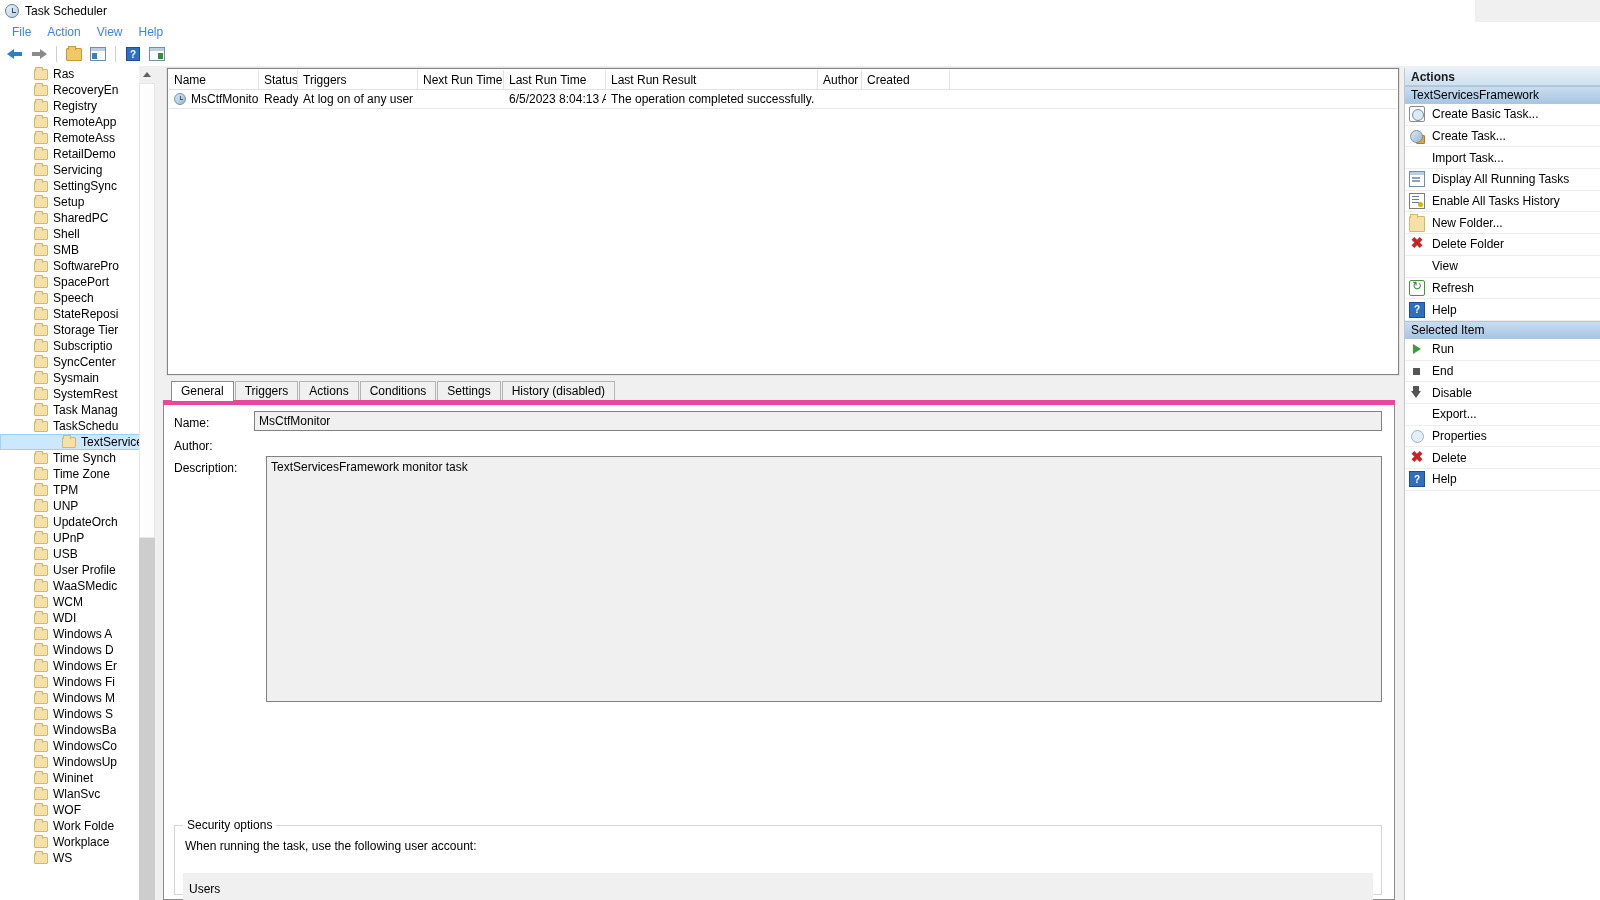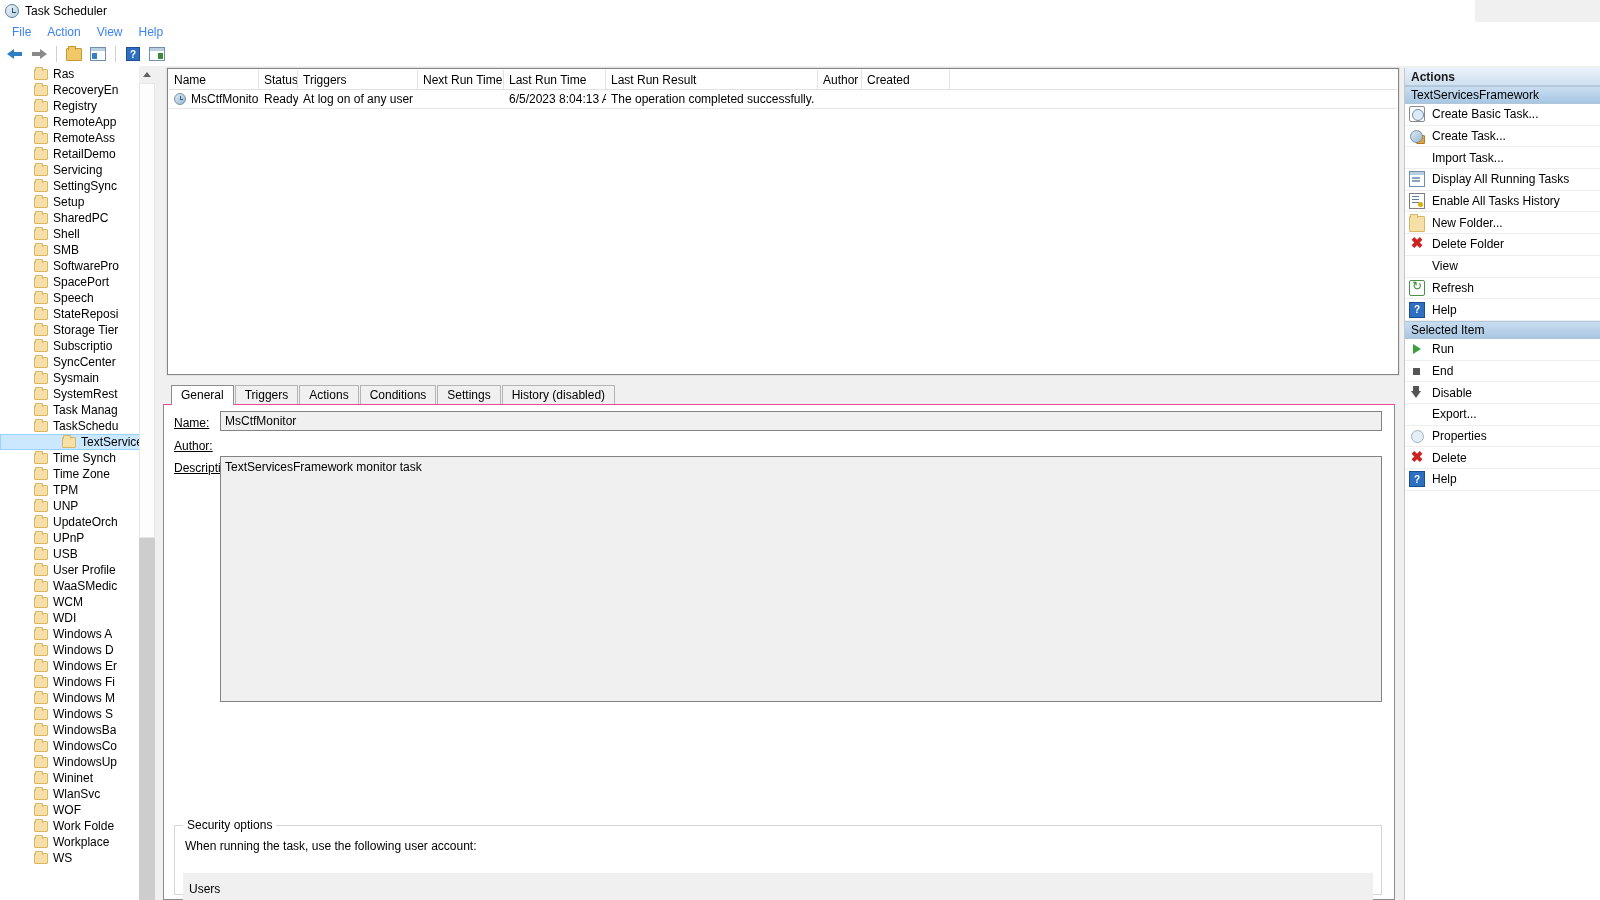--- a/index.html
+++ b/index.html
@@ -86,32 +86,32 @@
   .col-head .ch { font-size:12px; padding:3px 5px; border-right:1px solid #e2e2e2; white-space:nowrap; overflow:hidden;}
   .row { display:flex; height:19px; align-items:center; border-bottom:1px solid #e8e8e8;}
   .row .cell { font-size:12px; padding:0 5px; white-space:nowrap; overflow:hidden; display:flex; align-items:center;}
   .task-ic { width:12px; height:12px; border-radius:50%; border:1px solid #7591aa;
      background:linear-gradient(135deg,#dbe9f3,#9ab8cf); margin-right:5px; flex:0 0 auto; position:relative;}
   .task-ic:before{content:"";position:absolute;left:5px;top:2px;width:1px;height:4px;background:#3b5c77;}
   .task-ic:after{content:"";position:absolute;left:5px;top:5px;width:3px;height:1px;background:#3b5c77;}
 
   
   .detail-panel { position:absolute; left:0; top:317px; width:1232px; height:515px; }
-  .tabs { display:flex; align-items:flex-end; height:20px; padding-left:8px; border-bottom:1px solid #ec4899;}
+  .tabs { display:flex; align-items:flex-end; height:20px; padding-left:8px; border-bottom:5px solid #ec4899;}
   .tab { font-size:12px; padding:2px 9px 2px 9px; background:#f0f0f0; border:1px solid #b4b4b4;
          border-bottom:none; margin-right:1px; height:19px; line-height:15px;}
   .tab.active { background:#ffffff; border-color:#8c8c8c; height:20px; position:relative; top:1px; z-index:2;}
   .detail-body { position:absolute; left:0; top:20px; right:0; bottom:0; background:#ffffff; border:1px solid #8c8c8c; border-top:none; padding:0; }
 
   .frow { display:flex; align-items:flex-start; margin:0; }
-  .flabel { width:56px; font-size:12px; padding:5px 0 0 10px; flex:0 0 auto;text-decoration:underline;}
+  .flabel { width:90px; font-size:12px; padding:5px 0 0 10px; flex:0 0 auto;}
   .ftext { font-size:12px; padding:5px 0 0 0; }
   .fbox { flex:1 1 auto; margin-right:12px; border:1px solid #828282; background:#f0f0f0; height:20px;
           display:flex; align-items:center; padding-left:4px; font-size:12px;}
-  .fbox.tall { height:246px; align-items:flex-start; padding-top:3px; }
+  .fbox.tall { height:246px; align-items:flex-start; padding-top:3px;margin-left:12px; }
 
   .group { position:absolute; left:10px; right:12px; top:420px; bottom:4px;
            border:1px solid #d6d6d6; }
   .group-title { position:absolute; left:8px; top:-8px; background:#ffffff; padding:0 4px; font-size:12px;}
   .g-line { font-size:12px; padding:4px 0 0 10px;}
   .users-bar { margin:20px 8px 0 8px; background:#f0f0f0; height:31px; display:flex; align-items:center; padding-left:6px; font-size:12px;}
   .opt { display:flex; align-items:center; font-size:12px; padding:3px 0 0 12px; }
   .radio { width:12px; height:12px; border-radius:50%; border:1px solid #9a9a9a; background:#fdfdfd; margin-right:7px; flex:0 0 auto; position:relative;}
   .radio.on:after{content:"";position:absolute;left:3px;top:3px;width:4px;height:4px;border-radius:50%;background:#8b8b8b;}
 

